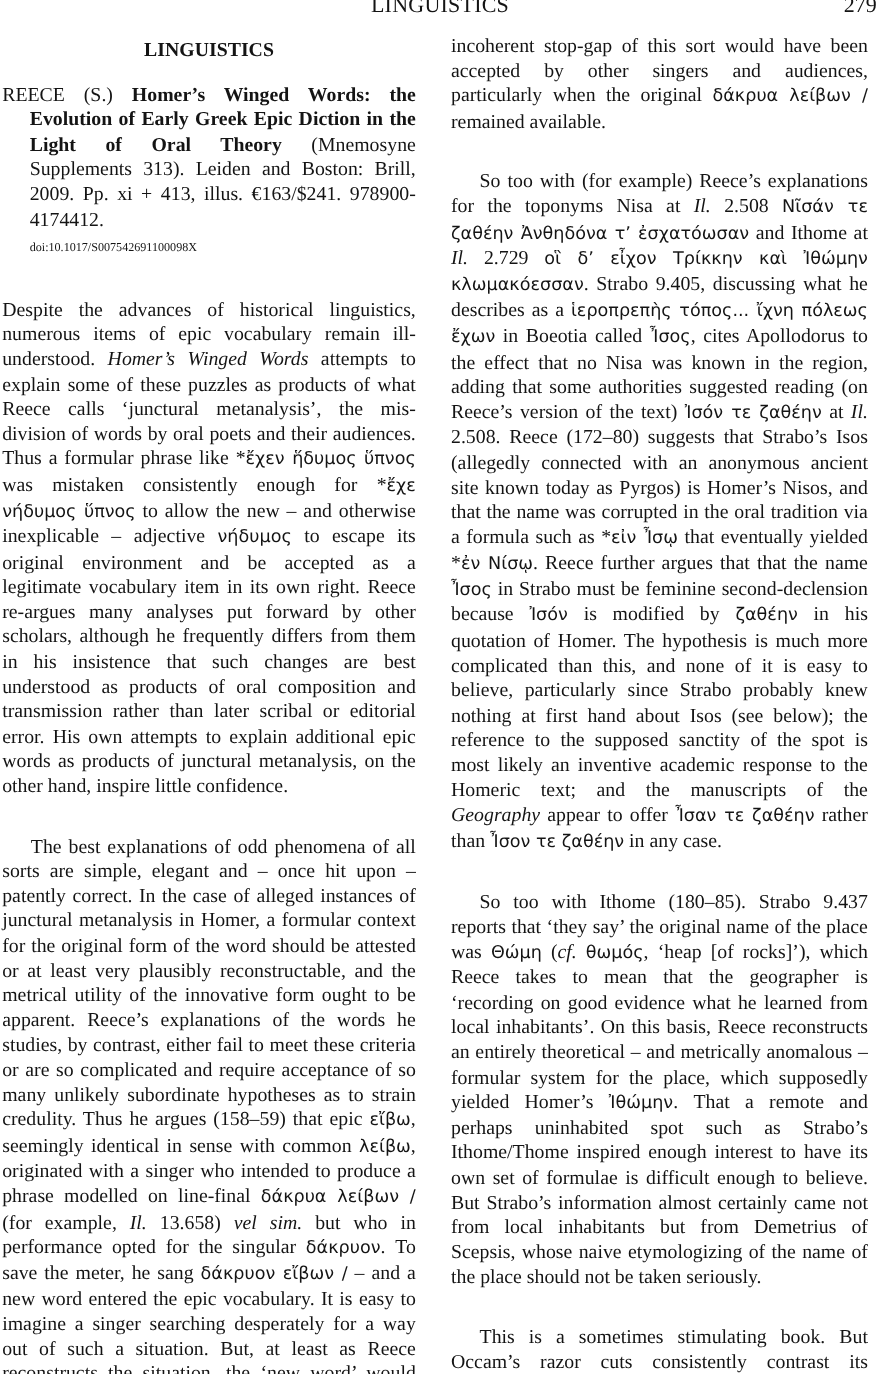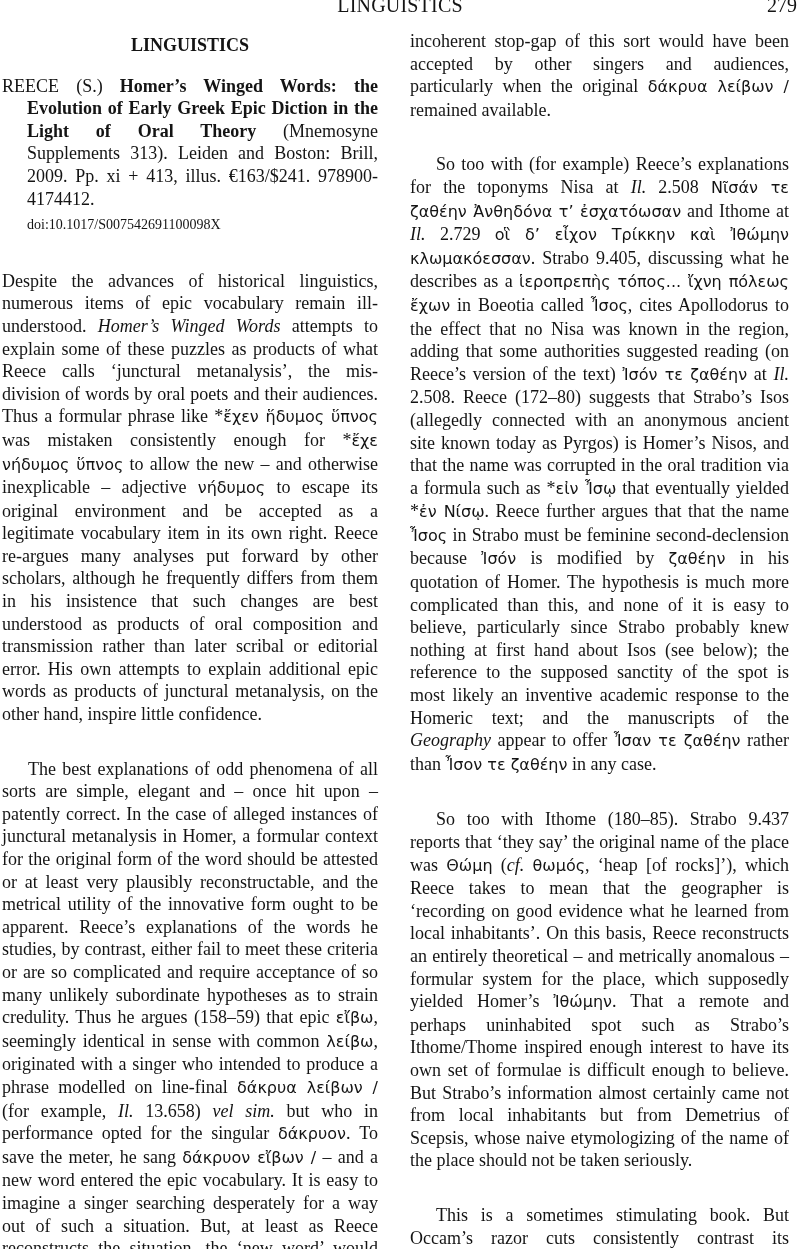--- a/index.html
+++ b/index.html
@@ -7,21 +7,21 @@
          font-family:"Liberation Serif", serif; color:#141414; }
   .running-head { position:absolute; top:-6px; left:0; width:800px; height:26px; font-size:20px; }
   .running-head .rh-title { position:absolute; left:0; width:800px; text-align:center; letter-spacing:0.2px; }
   .running-head .rh-page { position:absolute; right:3px; }
   .col { position:absolute; top:26px; font-size:18px; line-height:22.6px; text-align:justify; }
   .col-left { left:2px; width:376px; }
   .col-right { left:410px; width:379px; top:30px; }
   .section-title { text-align:center; font-weight:bold; font-size:18px; margin:8px 0 18px 0; }
   .biblio { padding-left:25px; text-indent:-25px; text-align:justify; }
   .biblio b { font-weight:bold; }
-  .doi { font-size:14px; padding-left:25px; margin-top:4px; margin-bottom:33px; text-align:left; }
+  .doi { font-size:11px; padding-left:25px; margin-top:4px; margin-bottom:33px; text-align:left; }
   p { margin:0; }
   p.indent { text-indent:26px;margin-top:32px; }
   .gr { font-family:"DejaVu Sans", sans-serif; font-size:16px; }
   i { font-style:italic; }
   .sign { text-align:right; margin-top:7px; }
   .sc { font-variant:small-caps;margin-top:12px; }
 </style>
 </head>
 <body>
 

